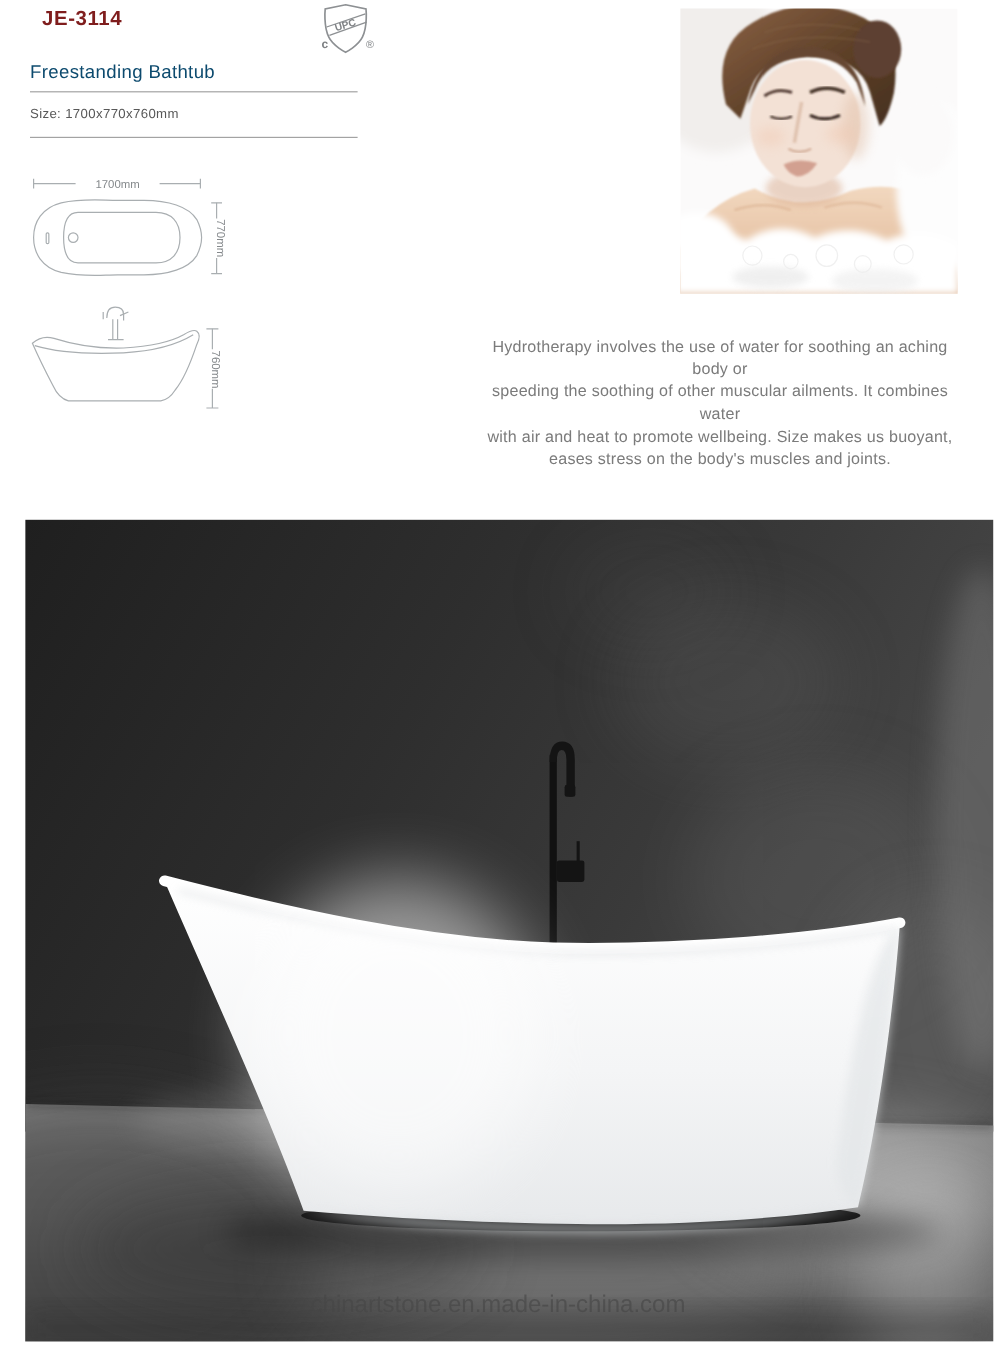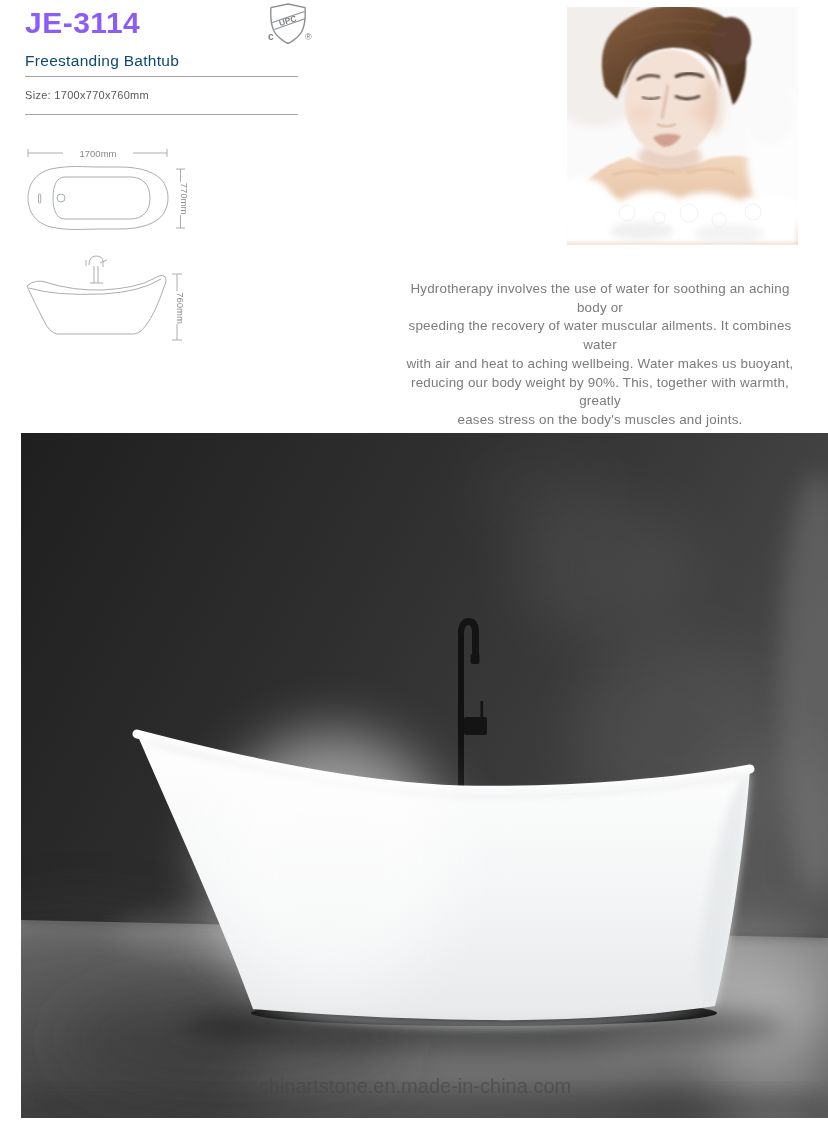--- a/index.html
+++ b/index.html
@@ -2,21 +2,21 @@
 <html><head>
 <meta charset="utf-8">
 <style>
   html,body{margin:0;padding:0;}
   body{
     width:828px;height:1126px;position:relative;background:#ffffff;
     font-family:"Liberation Sans", sans-serif;overflow:hidden;
   }
   .abs{position:absolute;}
   
-  .product-code{left:25px;top:6px;font-size:30px;font-weight:bold;color:#8b5cf6;letter-spacing:.5px;}
+  .product-code{left:35px;top:6px;font-size:17px;font-weight:bold;color:#7f1d1d;letter-spacing:.5px;}
   .product-type{left:25px;top:52px;font-size:15.5px;color:#0c4a6e;letter-spacing:.3px;}
   .size-label{left:25px;top:89px;font-size:11px;color:#585858;letter-spacing:.3px;}
   .rule{left:25px;width:273px;height:1px;background:#a3a3a3;}
   .rule1{top:76px;}
   .rule2{top:114px;}
   
   .cert{left:264px;top:2px;width:48px;height:44px;}
   
   .topview{left:25px;top:145px;width:165px;height:102px;}
   .sideview{left:25px;top:252px;width:165px;height:100px;}
@@ -158,23 +158,22 @@
     <circle cx="60" cy="206" r="8" fill="none" stroke="#ececec" opacity=".8"></circle>
     <circle cx="92" cy="211" r="6" fill="none" stroke="#ececec" opacity=".8"></circle>
     <circle cx="122" cy="206" r="9" fill="none" stroke="#ececec" opacity=".8"></circle>
     <circle cx="152" cy="213" r="7" fill="none" stroke="#ececec" opacity=".8"></circle>
     <circle cx="186" cy="205" r="8" fill="none" stroke="#ececec" opacity=".8"></circle>
   </g>
 </svg>
 
 <div class="abs description">
   <span>Hydrotherapy involves the use of water for soothing an aching body or</span>
-  <span>speeding the recovery of water muscular ailments. It combines water</span>
-  <span>with air and heat to aching wellbeing. Water makes us buoyant,</span>
-  <span>reducing our body weight by 90%. This, together with warmth, greatly</span>
+  <span>speeding the soothing of other muscular ailments. It combines water</span>
+  <span>with air and heat to promote wellbeing. Size makes us buoyant,</span>
   <span>eases stress on the body's muscles and joints.</span>
 </div>
 
 <svg class="abs mainphoto" viewBox="0 0 807 685">
   <defs>
     <linearGradient id="wallG" x1="0" y1="0" x2="1" y2="0.35">
       <stop offset="0" stop-color="#1f1f1f"></stop>
         <stop offset=".45" stop-color="#2e2e2e"></stop>
       <stop offset=".75" stop-color="#3a3a3a"></stop>
         <stop offset="1" stop-color="#474747"></stop>

